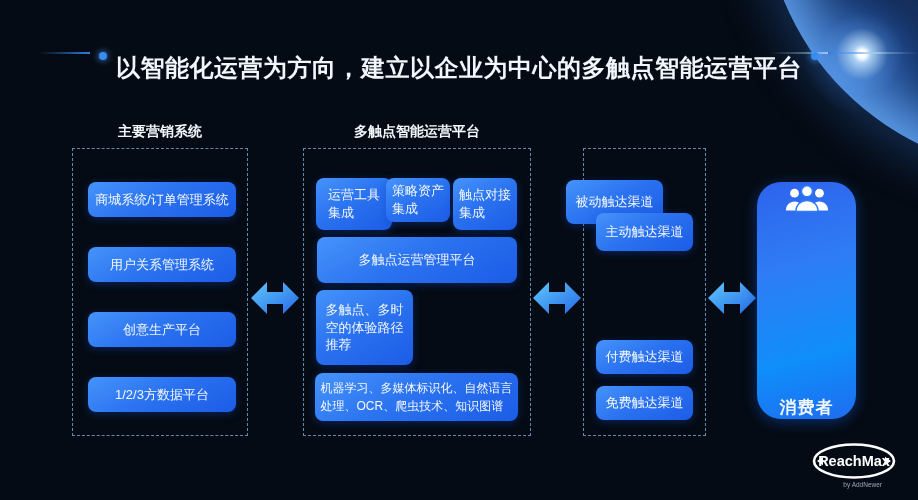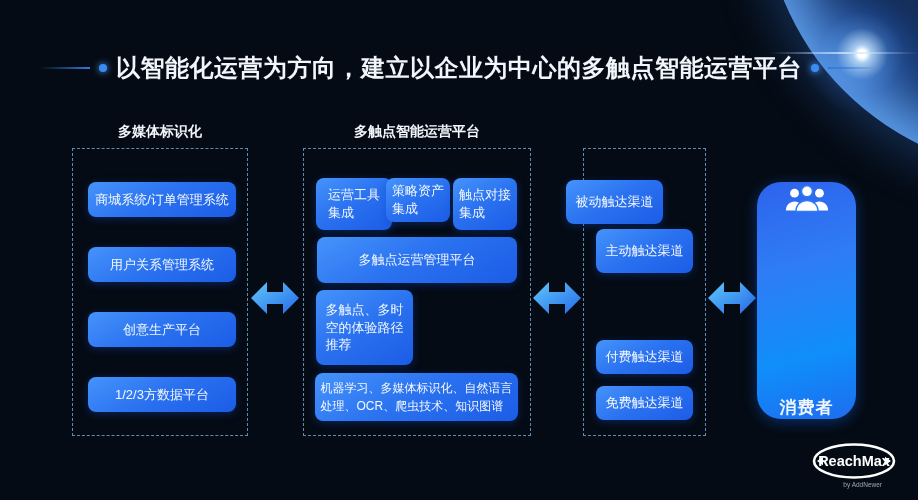--- a/index.html
+++ b/index.html
@@ -22,21 +22,21 @@
     position:absolute;left:802px;top:-6px;width:120px;height:120px;border-radius:50%;
     background:radial-gradient(circle, #ffffff 0 4px, rgba(190,225,255,0.85) 9px, rgba(90,160,255,0.30) 26px, rgba(60,130,255,0.10) 42px, transparent 60px);
   }
   .flare-streak{
     position:absolute;left:770px;top:52px;width:148px;height:2px;
     background:linear-gradient(to right, transparent, rgba(200,230,255,0.8), transparent);
   }
   
   .title-row{
     position:absolute;left:0;top:52px;width:100%;
-    display:flex;align-items:center;justify-content:center;gap:9px;
+    display:flex;justify-content:center;gap:9px;
   }
   .t-line{width:50px;height:2px;}
   .t-line.left{background:linear-gradient(to right, rgba(40,100,200,0), #2f7be0);}
   .t-line.right{background:linear-gradient(to left, rgba(40,100,200,0), #2f7be0);}
   .t-dot{width:8px;height:8px;border-radius:50%;background:#3b8cf2;box-shadow:0 0 7px #4aa0ff;}
   .page-title{font-size:24px;font-weight:bold;letter-spacing:0.5px;white-space:nowrap;}
   
   .col-header{position:absolute;top:123px;text-align:center;font-size:14px;font-weight:bold;}
   .dashed-box{position:absolute;top:148px;height:288px;border:1.5px dashed rgba(120,170,215,0.80);box-sizing:border-box;}
   
@@ -72,21 +72,21 @@
   <div class="flare-streak"></div>
 
   <div class="title-row">
     <div class="t-line left"></div>
     <div class="t-dot"></div>
     <div class="page-title">以智能化运营为方向，建立以企业为中心的多触点智能运营平台</div>
     <div class="t-dot"></div>
     <div class="t-line right"></div>
   </div>
 
-  <div class="col-header" style="left:72px;width:176px;">多媒体标识化</div>
+  <div class="col-header" style="left:72px;width:176px;">主要营销系统</div>
   <div class="col-header" style="left:303px;width:228px;">多触点智能运营平台</div>
 
   <div class="dashed-box" style="left:72px;width:176px;"></div>
   <div class="dashed-box" style="left:303px;width:228px;"></div>
   <div class="dashed-box" style="left:583px;width:123px;"></div>
 
   <div class="pill" style="left:88px;top:182px;width:148px;height:35px;">商城系统/订单管理系统</div>
   <div class="pill" style="left:88px;top:247px;width:148px;height:35px;">用户关系管理系统</div>
   <div class="pill" style="left:88px;top:312px;width:148px;height:35px;">创意生产平台</div>
   <div class="pill" style="left:88px;top:377px;width:148px;height:35px;">1/2/3方数据平台</div>
@@ -98,21 +98,21 @@
   <div class="pill" style="left:453px;top:178px;width:64px;height:52px;">触点对接
 集成</div>
   <div class="pill" style="left:317px;top:237px;width:200px;height:46px;">多触点运营管理平台</div>
   <div class="pill" style="left:316px;top:290px;width:97px;height:75px;">多触点、多时
 空的体验路径
 推荐</div>
   <div class="pill small-font" style="left:315px;top:373px;width:203px;height:48px;">机器学习、多媒体标识化、自然语言
 处理、OCR、爬虫技术、知识图谱</div>
 
   <div class="pill" style="left:560px;top:180px;width:97px;height:44px;margin-left:6px;">被动触达渠道</div>
-  <div class="pill" style="left:596px;top:229px;width:97px;height:44px;">主动触达渠道</div>
+  <div class="pill" style="left:596px;top:213px;width:97px;height:38px;">主动触达渠道</div>
   <div class="pill" style="left:596px;top:340px;width:97px;height:34px;">付费触达渠道</div>
   <div class="pill" style="left:596px;top:386px;width:97px;height:34px;">免费触达渠道</div>
 
   <svg class="arrow" style="left:251px;top:281px;" viewBox="0 0 48 34">
     <defs>
         <linearGradient id="g1" x1="0" y1="0" x2="1" y2="1">
       <stop offset="0" stop-color="#5fc8fa"></stop>
           <stop offset="1" stop-color="#2569e8"></stop>
         </linearGradient>
       </defs>

